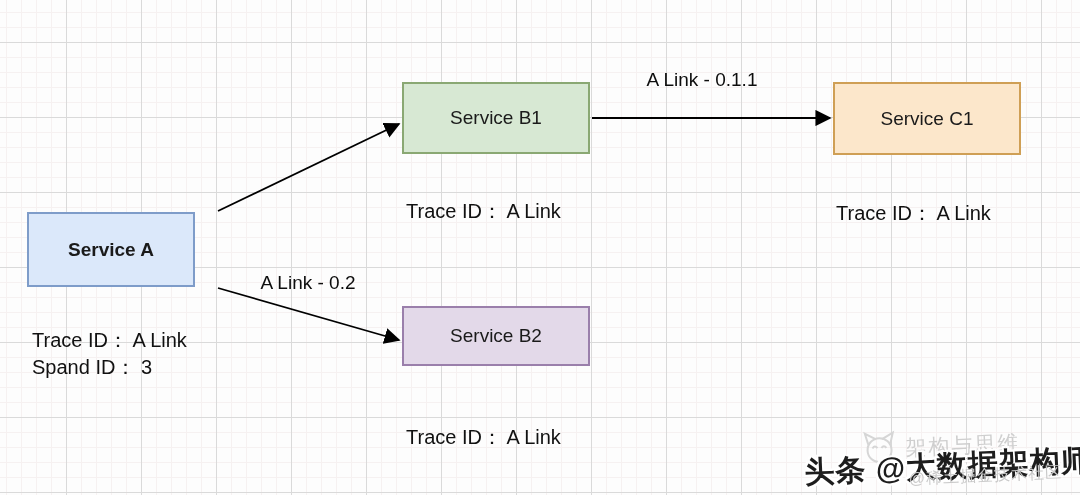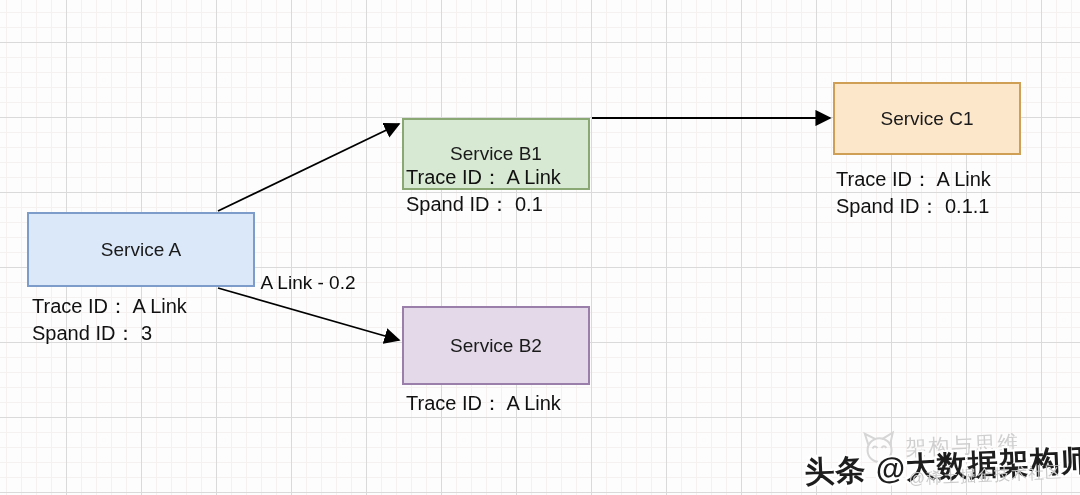--- a/index.html
+++ b/index.html
@@ -27,28 +27,29 @@
     pointer-events: none;
   }
   .node {
     position: absolute;
     display: flex; align-items: center; justify-content: center;
     border: 2px solid #888;
     box-sizing: border-box;
     font-size: 19px; color: #1a1a1a;
     text-align: center;
   }
-  .node-a  { left: 27px;  top: 212px; width: 228px; height: 75px; }
-  .node-b1 { left: 402px; top: 82px;  width: 188px; height: 72px; margin-top: 36px; }
-  .node-b2 { left: 402px; top: 306px; width: 188px; height: 79px; }
+  .node-a  { left: 27px;  top: 212px; width: 168px; height: 75px; font-weight: bold; }
+  .node-b1 { left: 402px; top: 82px;  width: 188px; height: 72px; }
+  .node-b2 { left: 402px; top: 306px; width: 188px; height: 60px; }
   .node-c1 { left: 833px; top: 82px;  width: 188px; height: 73px; }
   .info {
     position: absolute;
     font-size: 20px; line-height: 27px; color: #111;
     white-space: nowrap;
+    margin-top: 34px;
   }
   .info-a  { left: 32px;  top: 293px; }
   .info-b1 { left: 406px; top: 164px; }
   .info-b2 { left: 406px; top: 390px; }
   .info-c1 { left: 836px; top: 166px; }
   .edge-label {
     position: absolute;
     font-size: 19px; color: #0d0d0d;
     width: 140px; text-align: center;
     white-space: nowrap;
@@ -109,31 +110,30 @@
   <div class="node node-c1" style="background-color: rgb(252, 231, 203); border-color: rgb(207, 159, 85);">
     <span>Service C1</span>
   </div>
 
   <div class="info info-a">
     <div>Trace ID： A Link</div>
     <div>Spand ID： 3</div>
   </div>
   <div class="info info-b1">
     <div>Trace ID： A Link</div>
-    <div>Spand ID： 0.1</div>
   </div>
   <div class="info info-b2">
     <div>Trace ID： A Link</div>
   </div>
   <div class="info info-c1">
     <div>Trace ID： A Link</div>
-    <div>Spand ID： 0.1.1</div>
   </div>
 
   <div class="edge-label label-ab2">A Link - 0.2</div>
+  <div class="edge-label label-b1c1">A Link - 0.1.1</div>
 
   <div class="watermark">
     <svg class="wm-cat" width="40" height="34" viewBox="0 0 40 34">
       <path d="M9,14 L6,3 L17,9" fill="none" stroke="#d6d6d6" stroke-width="2"></path>
       <path d="M31,14 L34,3 L23,9" fill="none" stroke="#d6d6d6" stroke-width="2"></path>
       <circle cx="20" cy="20" r="12" fill="none" stroke="#d6d6d6" stroke-width="2"></circle>
       <path d="M13,18 q2.5,-3.5 5,0" fill="none" stroke="#d6d6d6" stroke-width="2"></path>
       <path d="M22,18 q2.5,-3.5 5,0" fill="none" stroke="#d6d6d6" stroke-width="2"></path>
     </svg>
     <div class="wm-light">架构与思维</div>

